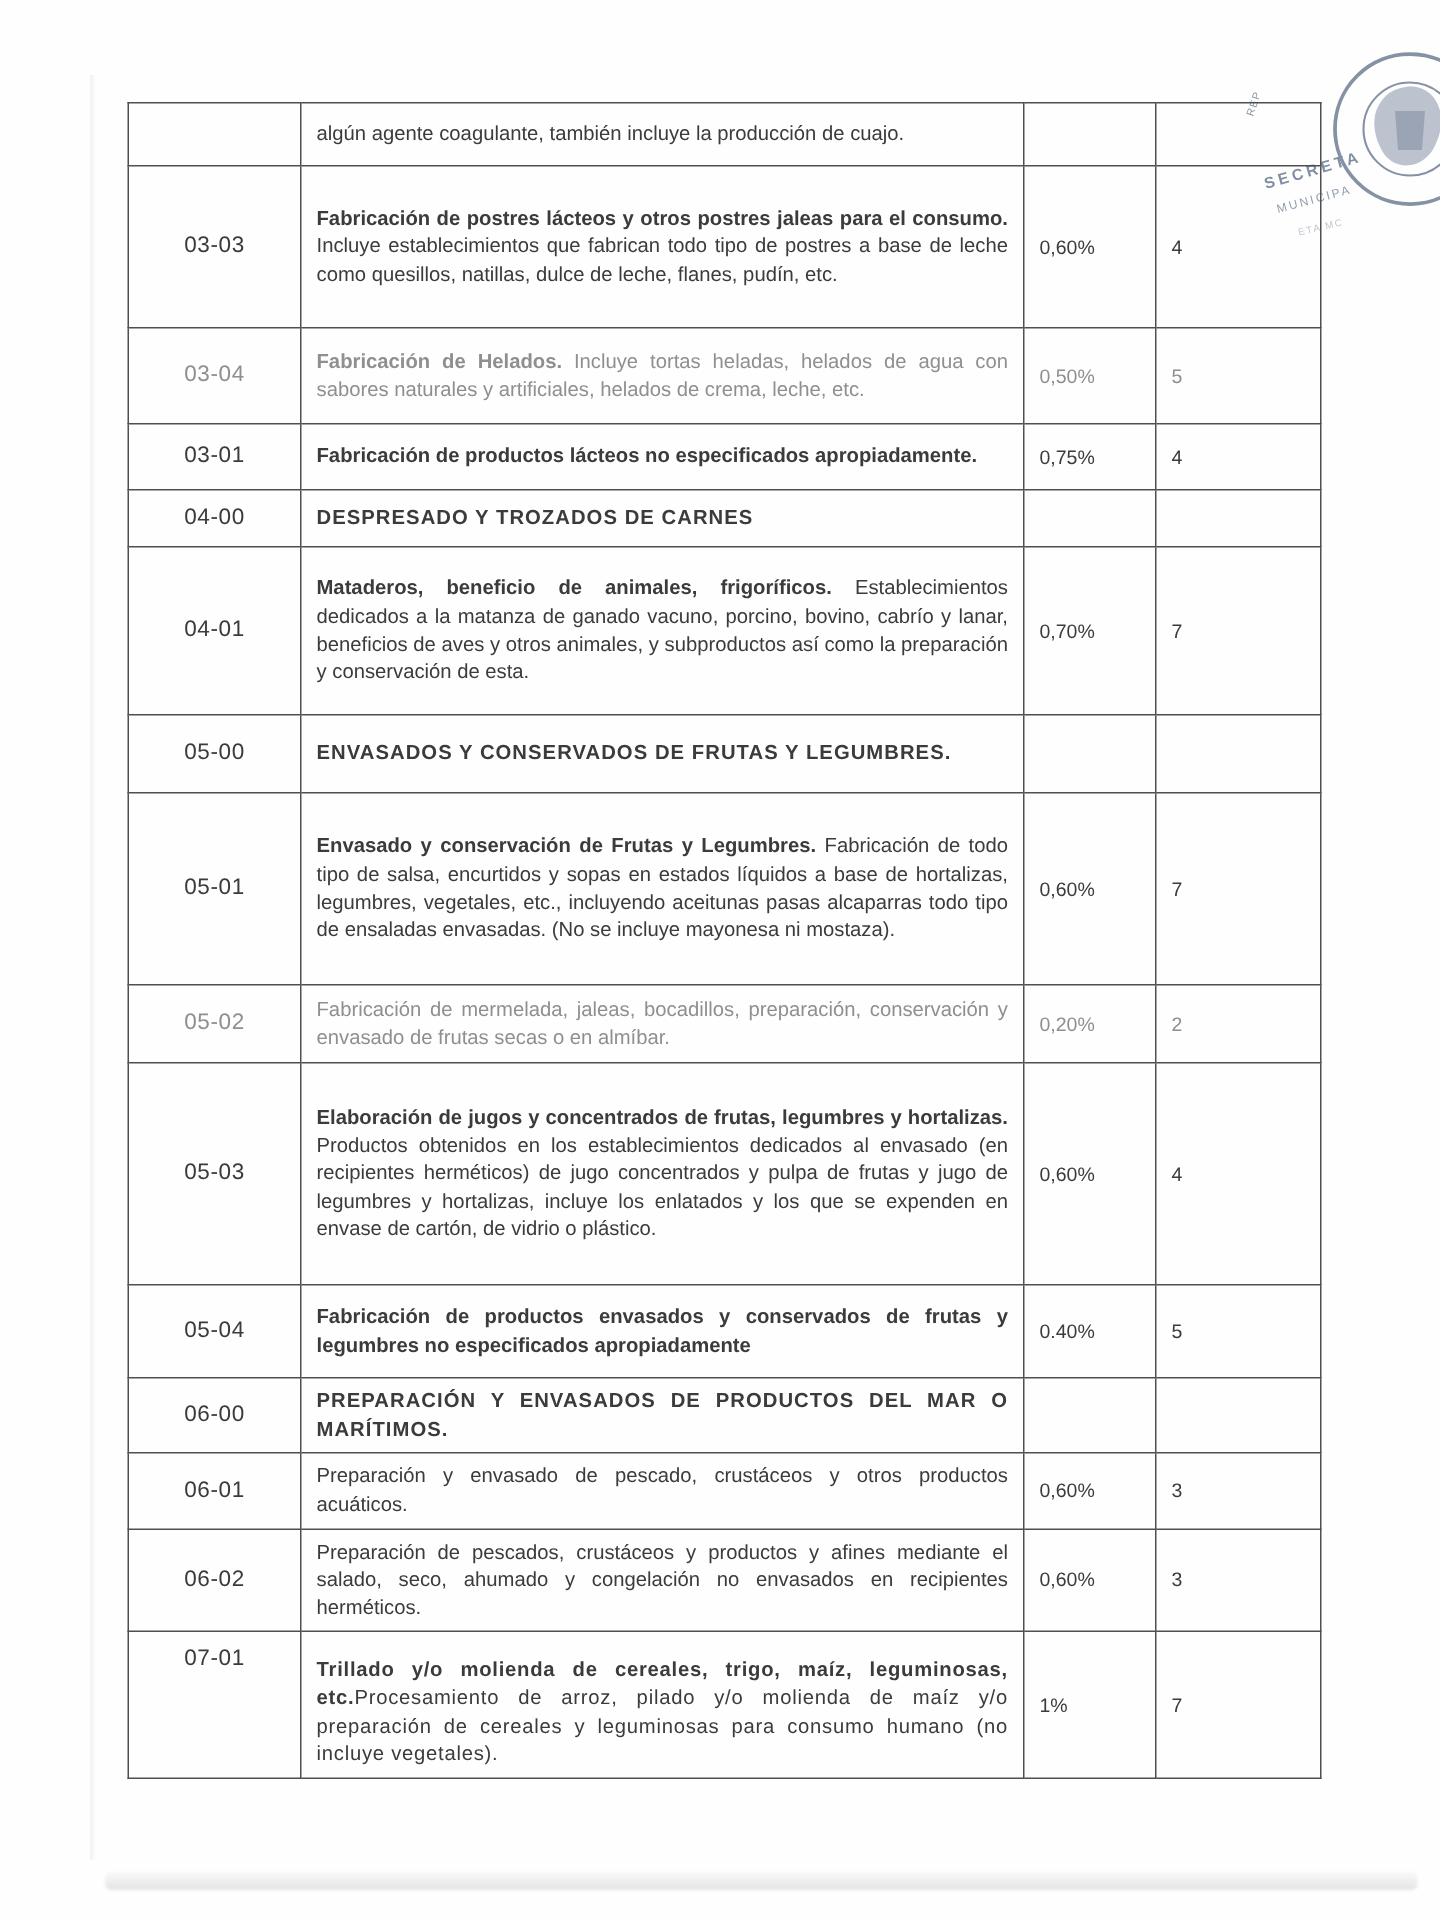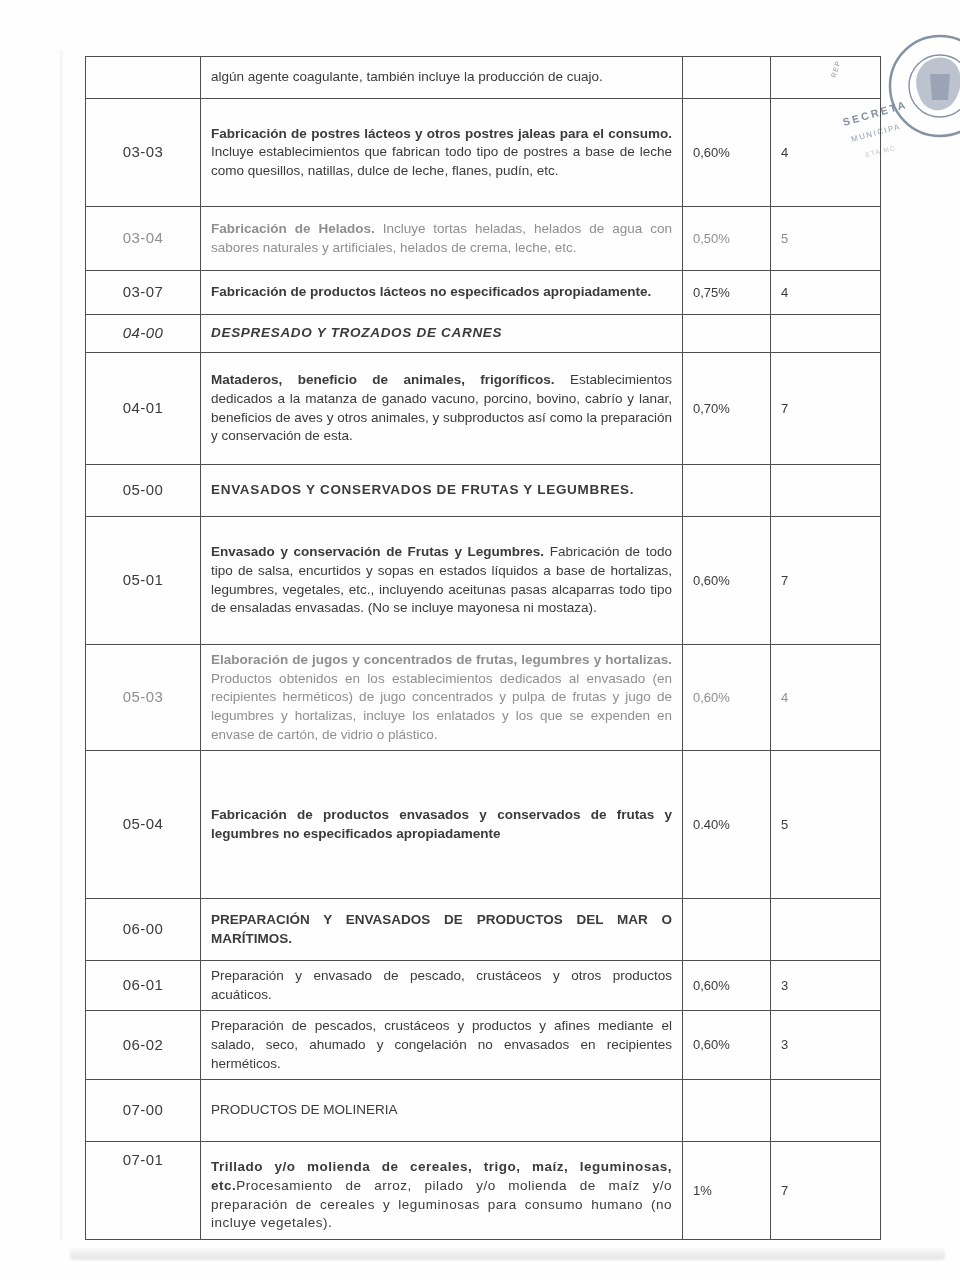--- a/index.html
+++ b/index.html
@@ -9,21 +9,21 @@
     font-family:"Liberation Sans", sans-serif;
     position:relative; overflow:hidden;
     color:#3b3b3b;
   }
   .page {
     position:absolute; inset:0;
     background:#fefefe;
   }
   
   table.tariff {
-    position:absolute; left:85px; top:56px; width:795px;
+    position:absolute; left:85px; top:68px; width:795px;
     border-collapse:collapse; table-layout:fixed;
     font-size:13.5px; line-height:1.38; color:#3b3b3b;
   }
   table.tariff td {
     border:1px solid #4f4f4f;
     vertical-align:middle;
     padding:6px 10px;
     background:transparent;
   }
   td.code { text-align:center; font-size:15px; letter-spacing:0.4px; }
@@ -40,21 +40,21 @@
   tr:nth-child(15) td.code { vertical-align:top; padding-top:8px; }
 
   
   tr:nth-child(16) .lead { display:block; margin-bottom:2px; }
 
   
   tr:nth-child(1)  { height:42px; }
   tr:nth-child(2)  { height:108px; }
   tr:nth-child(3)  { height:64px; }
   tr:nth-child(4)  { height:44px; }
-  tr:nth-child(5)  { height:38px;font-style:italic; }
+  tr:nth-child(5)  { height:38px; }
   tr:nth-child(6)  { height:112px; }
   tr:nth-child(7)  { height:52px; }
   tr:nth-child(8)  { height:128px; }
   tr:nth-child(9)  { height:52px; }
   tr:nth-child(10) { height:148px; }
   tr:nth-child(11) { height:62px; }
   tr:nth-child(12) { height:48px; }
   tr:nth-child(13) { height:44px; }
   tr:nth-child(14) { height:62px; }
   tr:nth-child(15) { height:44px; }
@@ -121,21 +121,21 @@
       </tr>
 
       <tr>
         <td class="code">03-04</td>
         <td class="desc"><span class="lead">Fabricación de Helados. </span><span>Incluye tortas heladas, helados de agua con sabores naturales y artificiales, helados de crema, leche, etc.</span></td>
         <td class="pct">0,50%</td>
         <td class="num">5</td>
       </tr>
 
       <tr>
-        <td class="code">03-07</td>
+        <td class="code">03-01</td>
         <td class="desc"><span class="lead">Fabricación de productos lácteos no especificados apropiadamente.</span><span></span></td>
         <td class="pct">0,75%</td>
         <td class="num">4</td>
       </tr>
 
       <tr>
         <td class="code">04-00</td>
         <td class="desc"><span class="lead">DESPRESADO Y TROZADOS DE CARNES</span><span></span></td>
         <td class="pct"></td>
         <td class="num"></td>
@@ -155,20 +155,26 @@
         <td class="num"></td>
       </tr>
 
       <tr>
         <td class="code">05-01</td>
         <td class="desc"><span class="lead">Envasado y conservación de Frutas y Legumbres. </span><span>Fabricación de todo tipo de salsa, encurtidos y sopas en estados líquidos a base de hortalizas, legumbres, vegetales, etc., incluyendo aceitunas pasas alcaparras todo tipo de ensaladas envasadas. (No se incluye mayonesa ni mostaza).</span></td>
         <td class="pct">0,60%</td>
         <td class="num">7</td>
       </tr>
 
+      <tr>
+        <td class="code">05-02</td>
+        <td class="desc"><span class="lead"></span><span>Fabricación de mermelada, jaleas, bocadillos, preparación, conservación y envasado de frutas secas o en almíbar.</span></td>
+        <td class="pct">0,20%</td>
+        <td class="num">2</td>
+      </tr>
 
       <tr>
         <td class="code">05-03</td>
         <td class="desc"><span class="lead">Elaboración de jugos y concentrados de frutas, legumbres y hortalizas. </span><span>Productos obtenidos en los establecimientos dedicados al envasado (en recipientes herméticos) de jugo concentrados y pulpa de frutas y jugo de legumbres y hortalizas, incluye los enlatados y los que se expenden en envase de cartón, de vidrio o plástico.</span></td>
         <td class="pct">0,60%</td>
         <td class="num">4</td>
       </tr>
 
       <tr>
         <td class="code">05-04</td>
@@ -191,26 +197,20 @@
         <td class="num">3</td>
       </tr>
 
       <tr>
         <td class="code">06-02</td>
         <td class="desc"><span class="lead"></span><span>Preparación de pescados, crustáceos y productos y afines mediante el salado, seco, ahumado y congelación no envasados en recipientes herméticos.</span></td>
         <td class="pct">0,60%</td>
         <td class="num">3</td>
       </tr>
 
-      <tr>
-        <td class="code">07-00</td>
-        <td class="desc"><span class="lead"></span><span>PRODUCTOS DE MOLINERIA</span></td>
-        <td class="pct"></td>
-        <td class="num"></td>
-      </tr>
 
       <tr>
         <td class="code">07-01</td>
         <td class="desc"><span class="lead">Trillado y/o molienda de cereales, trigo, maíz, leguminosas, etc.</span><span>Procesamiento de arroz, pilado y/o molienda de maíz y/o preparación de cereales y leguminosas para consumo humano (no incluye vegetales).</span></td>
         <td class="pct">1%</td>
         <td class="num">7</td>
       </tr>
 
     </tbody>
   </table>

